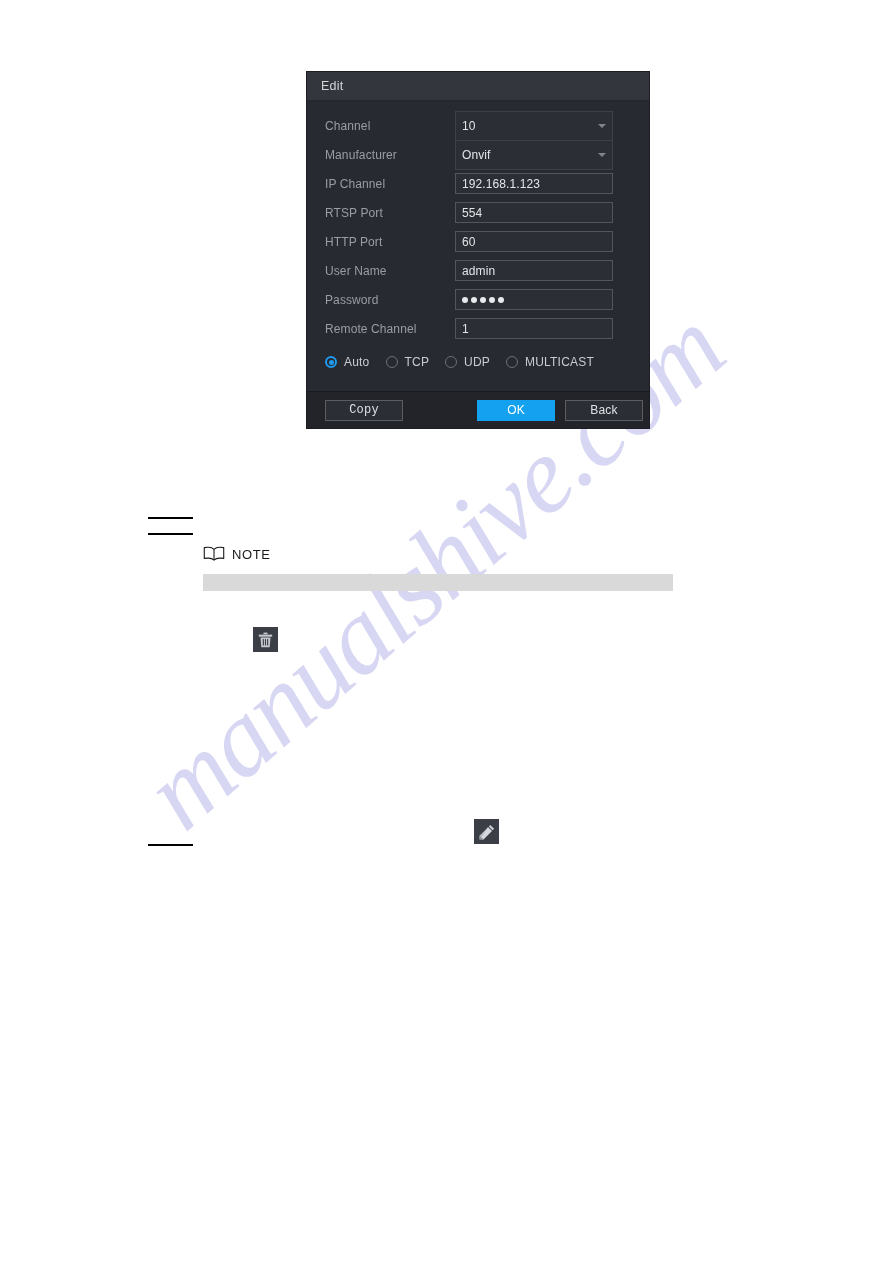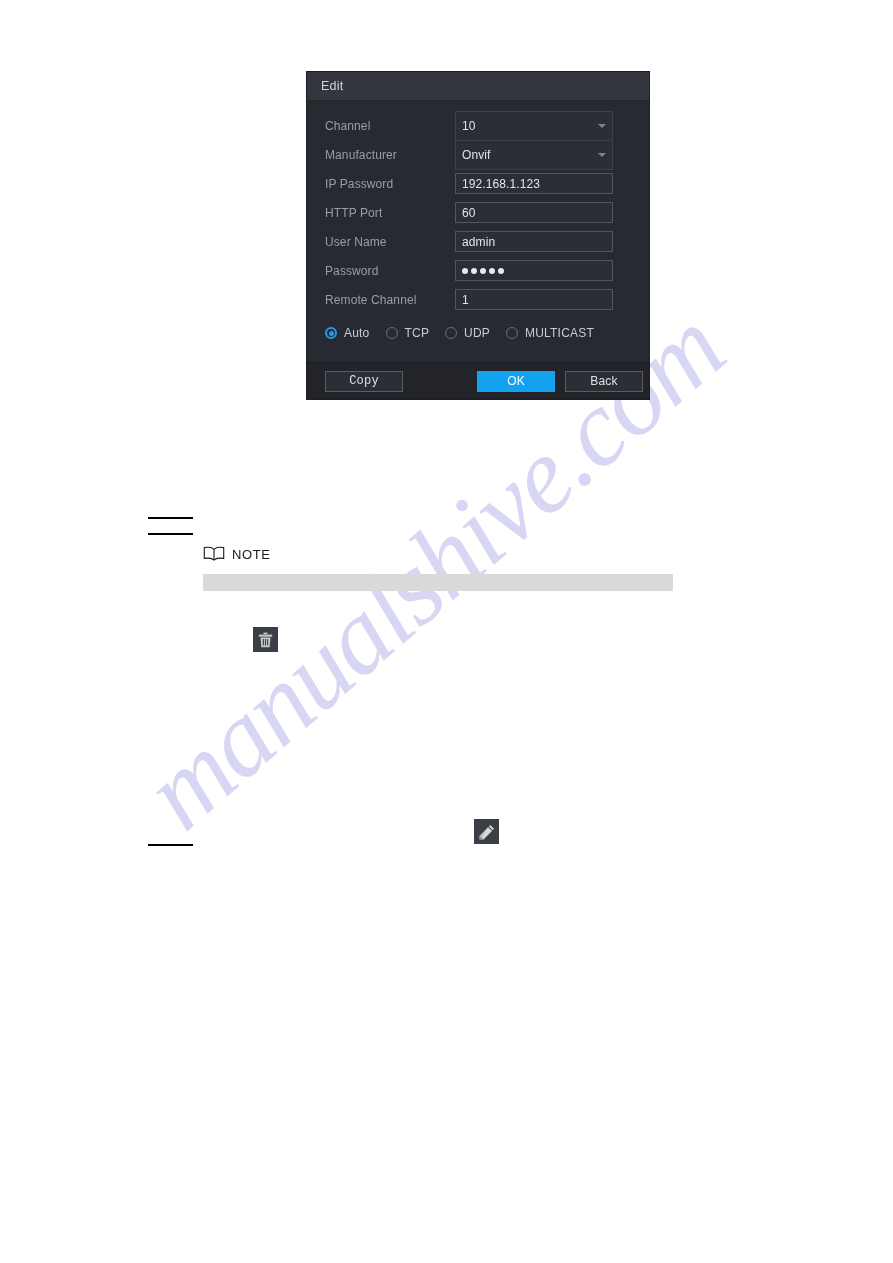--- a/index.html
+++ b/index.html
@@ -293,26 +293,32 @@
 
       <div class="frow">
         <span class="flabel">Manufacturer</span>
         <div class="fctl select">
           <span class="fval">Onvif</span>
           <span class="caret"></span>
         </div>
       </div>
 
       <div class="frow">
-        <span class="flabel">IP Password</span>
+        <span class="flabel">IP Channel</span>
         <div class="fctl input">
           <span class="fval">192.168.1.123</span>
         </div>
       </div>
 
+      <div class="frow">
+        <span class="flabel">RTSP Port</span>
+        <div class="fctl input">
+          <span class="fval">554</span>
+        </div>
+      </div>
 
       <div class="frow">
         <span class="flabel">HTTP Port</span>
         <div class="fctl input">
           <span class="fval">60</span>
         </div>
       </div>
 
       <div class="frow">
         <span class="flabel">User Name</span>

